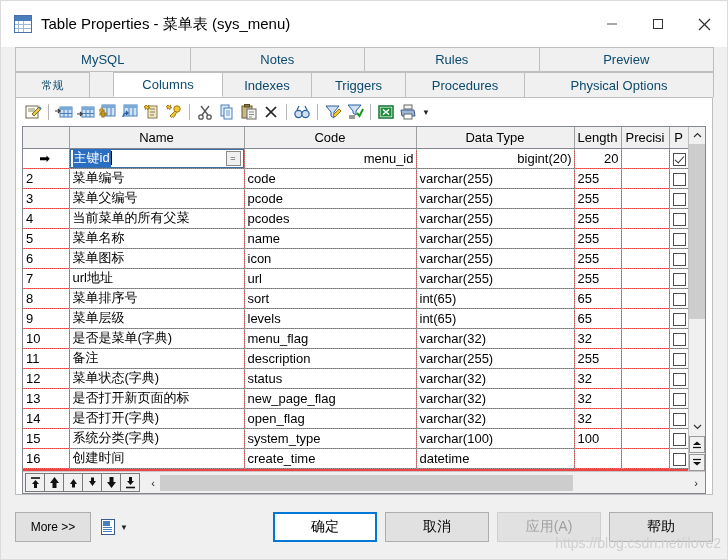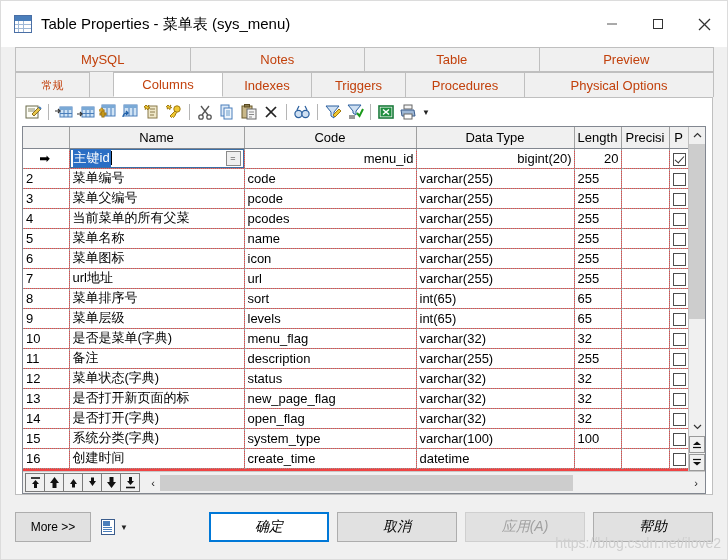--- a/index.html
+++ b/index.html
@@ -88,21 +88,21 @@
   }
   .tab {
     flex: 1 1 auto;
     background: #f0f0f0;
     border: 1px solid #bfbfbf;
     border-bottom: none;
     display: flex;
     align-items: center;
     justify-content: center;
     font-size: 13px;
-    color: #c2410c;
+    color: #0c4a6e;
     margin-right: -1px;
     cursor: default;
     white-space: nowrap;
   }
   .tab-row.row1 .tab { border-bottom: 1px solid #bfbfbf; }
   .tab.active {
     background: #ffffff;
     border-color: #bfbfbf;
     border-bottom: 1px solid #ffffff;
     position: relative;
@@ -400,21 +400,21 @@
     display: flex; align-items: center; justify-content: center;
     cursor: default;
     white-space: nowrap;
   }
   .btn-more { width: 76px; font-size: 12px; }
   .btn.primary {
     border: 2px solid #0078d7;
     background: #ffffff;
   }
   .btn.disabled { color: #a0a0a0; background: #e1e1e1; border-color: #cfcfcf; }
-  .btn-w { width: 120px; font-style: italic; }
+  .btn-w { width: 104px; }
 
   .small-icon-btn {
     margin-left: 10px;
     display: flex;
     align-items: center;
     gap: 5px;
   }
   .doc-ico {
     width: 14px; height: 16px;
     border: 1px solid #3a5c8c;
@@ -477,21 +477,21 @@
 
   <div class="tabs-wrap">
     <div class="tab-row row1">
       <div class="tab">
           <span>MySQL</span>
         </div>
       <div class="tab">
           <span>Notes</span>
         </div>
       <div class="tab">
-          <span>Table</span>
+          <span>Rules</span>
         </div>
       <div class="tab">
           <span>Preview</span>
         </div>
     </div>
     <div class="tab-row row2">
       <div class="tab t-cjk r2-w1">
           <span>常规</span>
         </div>
       <div class="tab active r2-w2">

